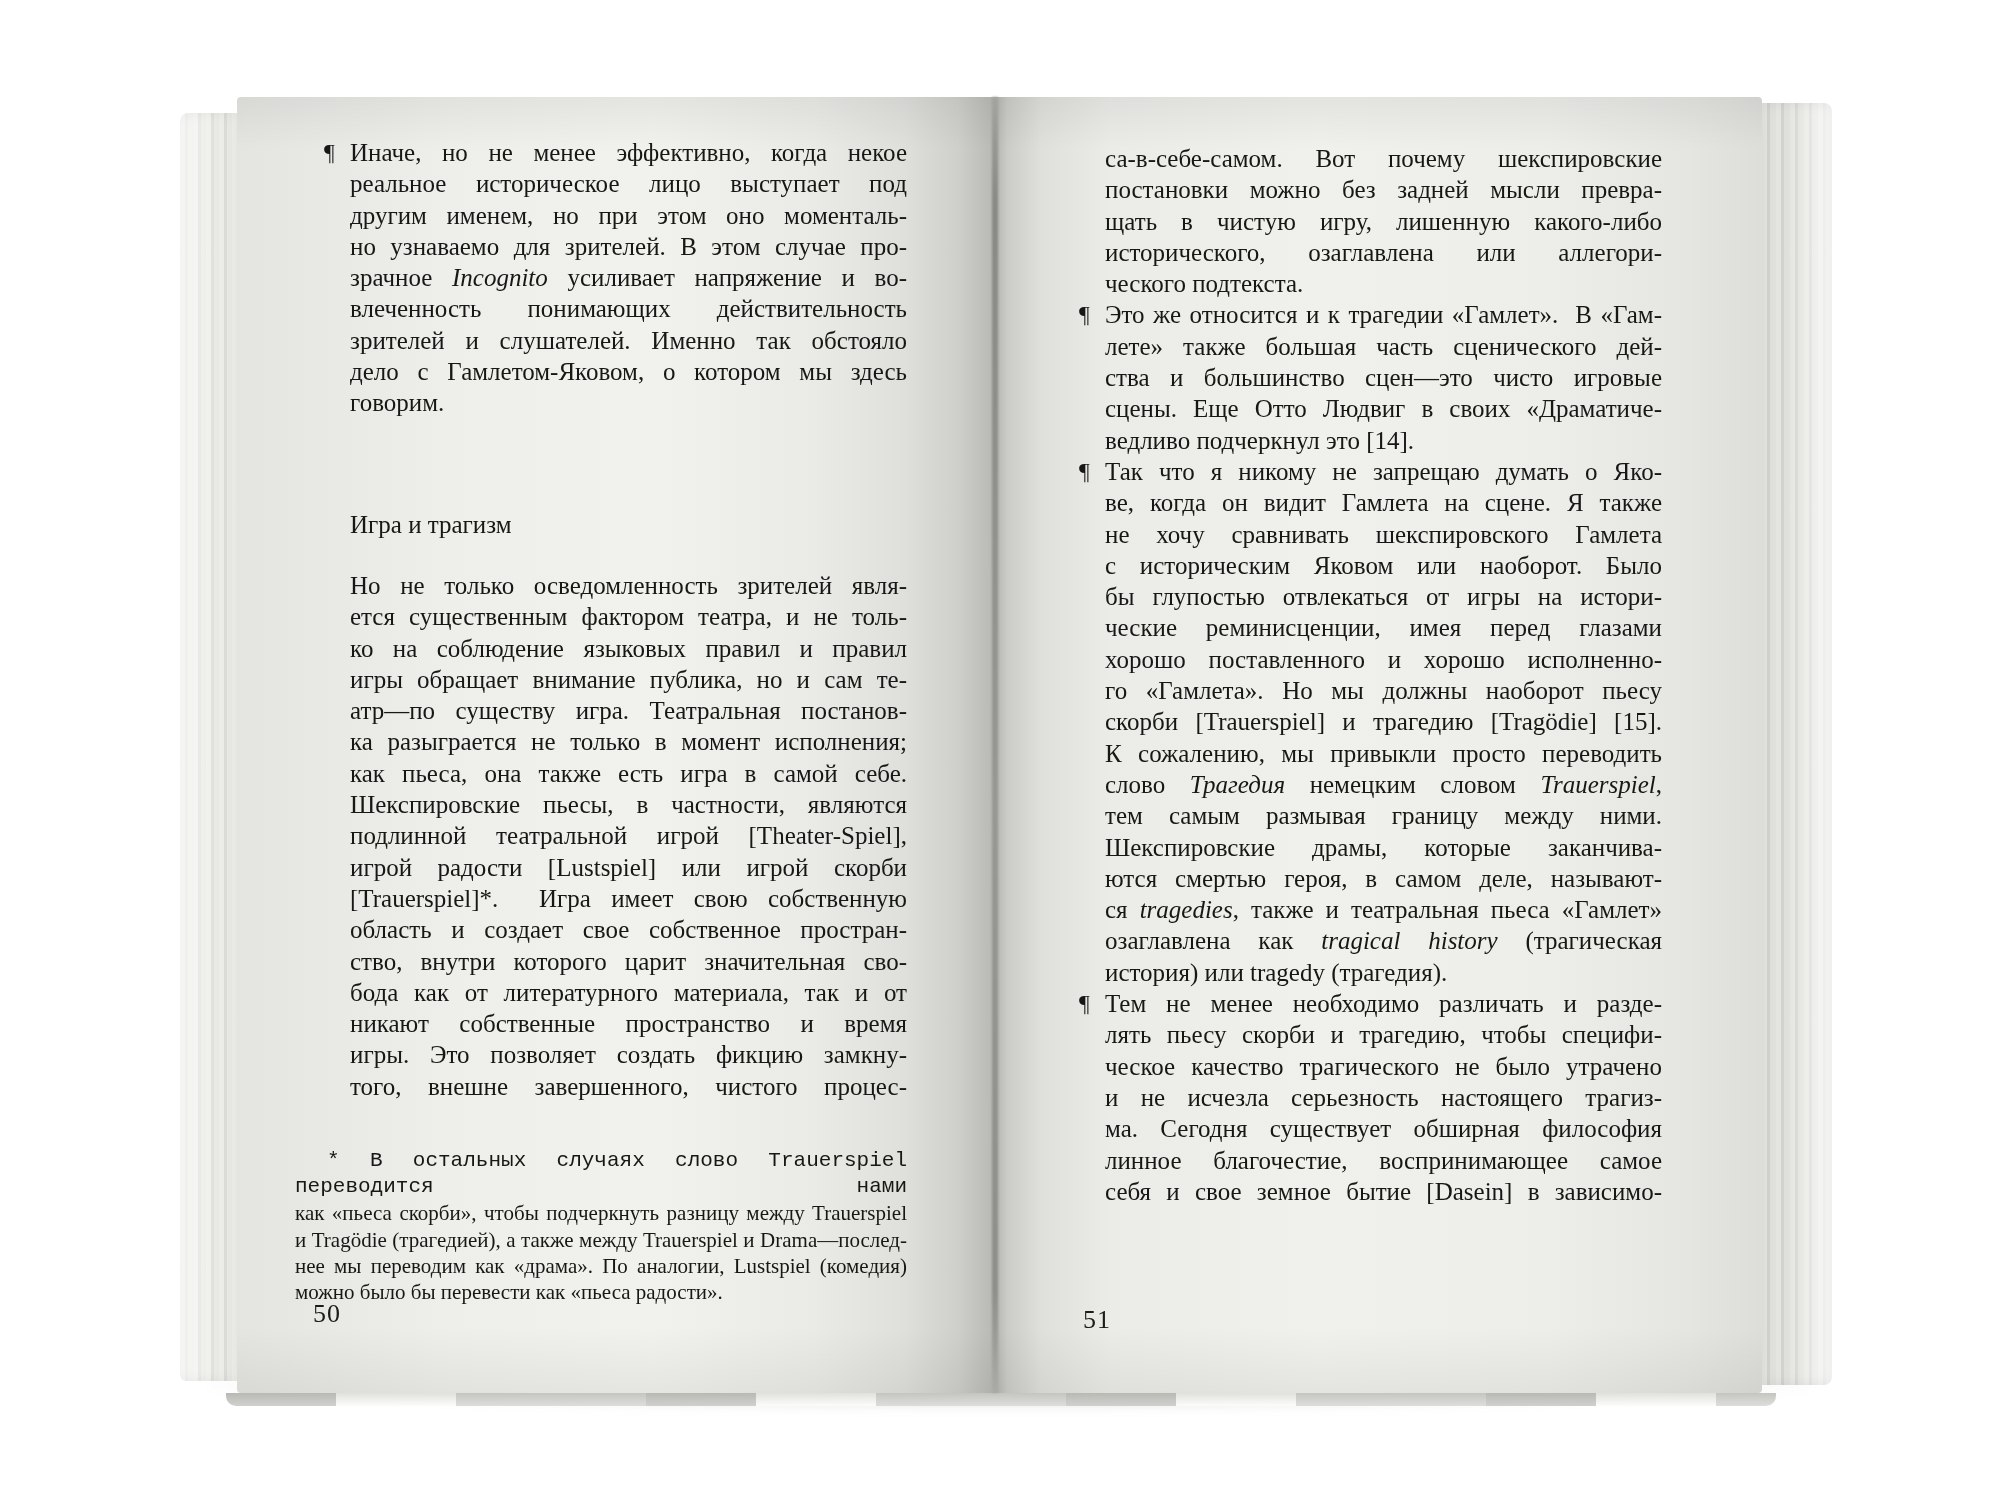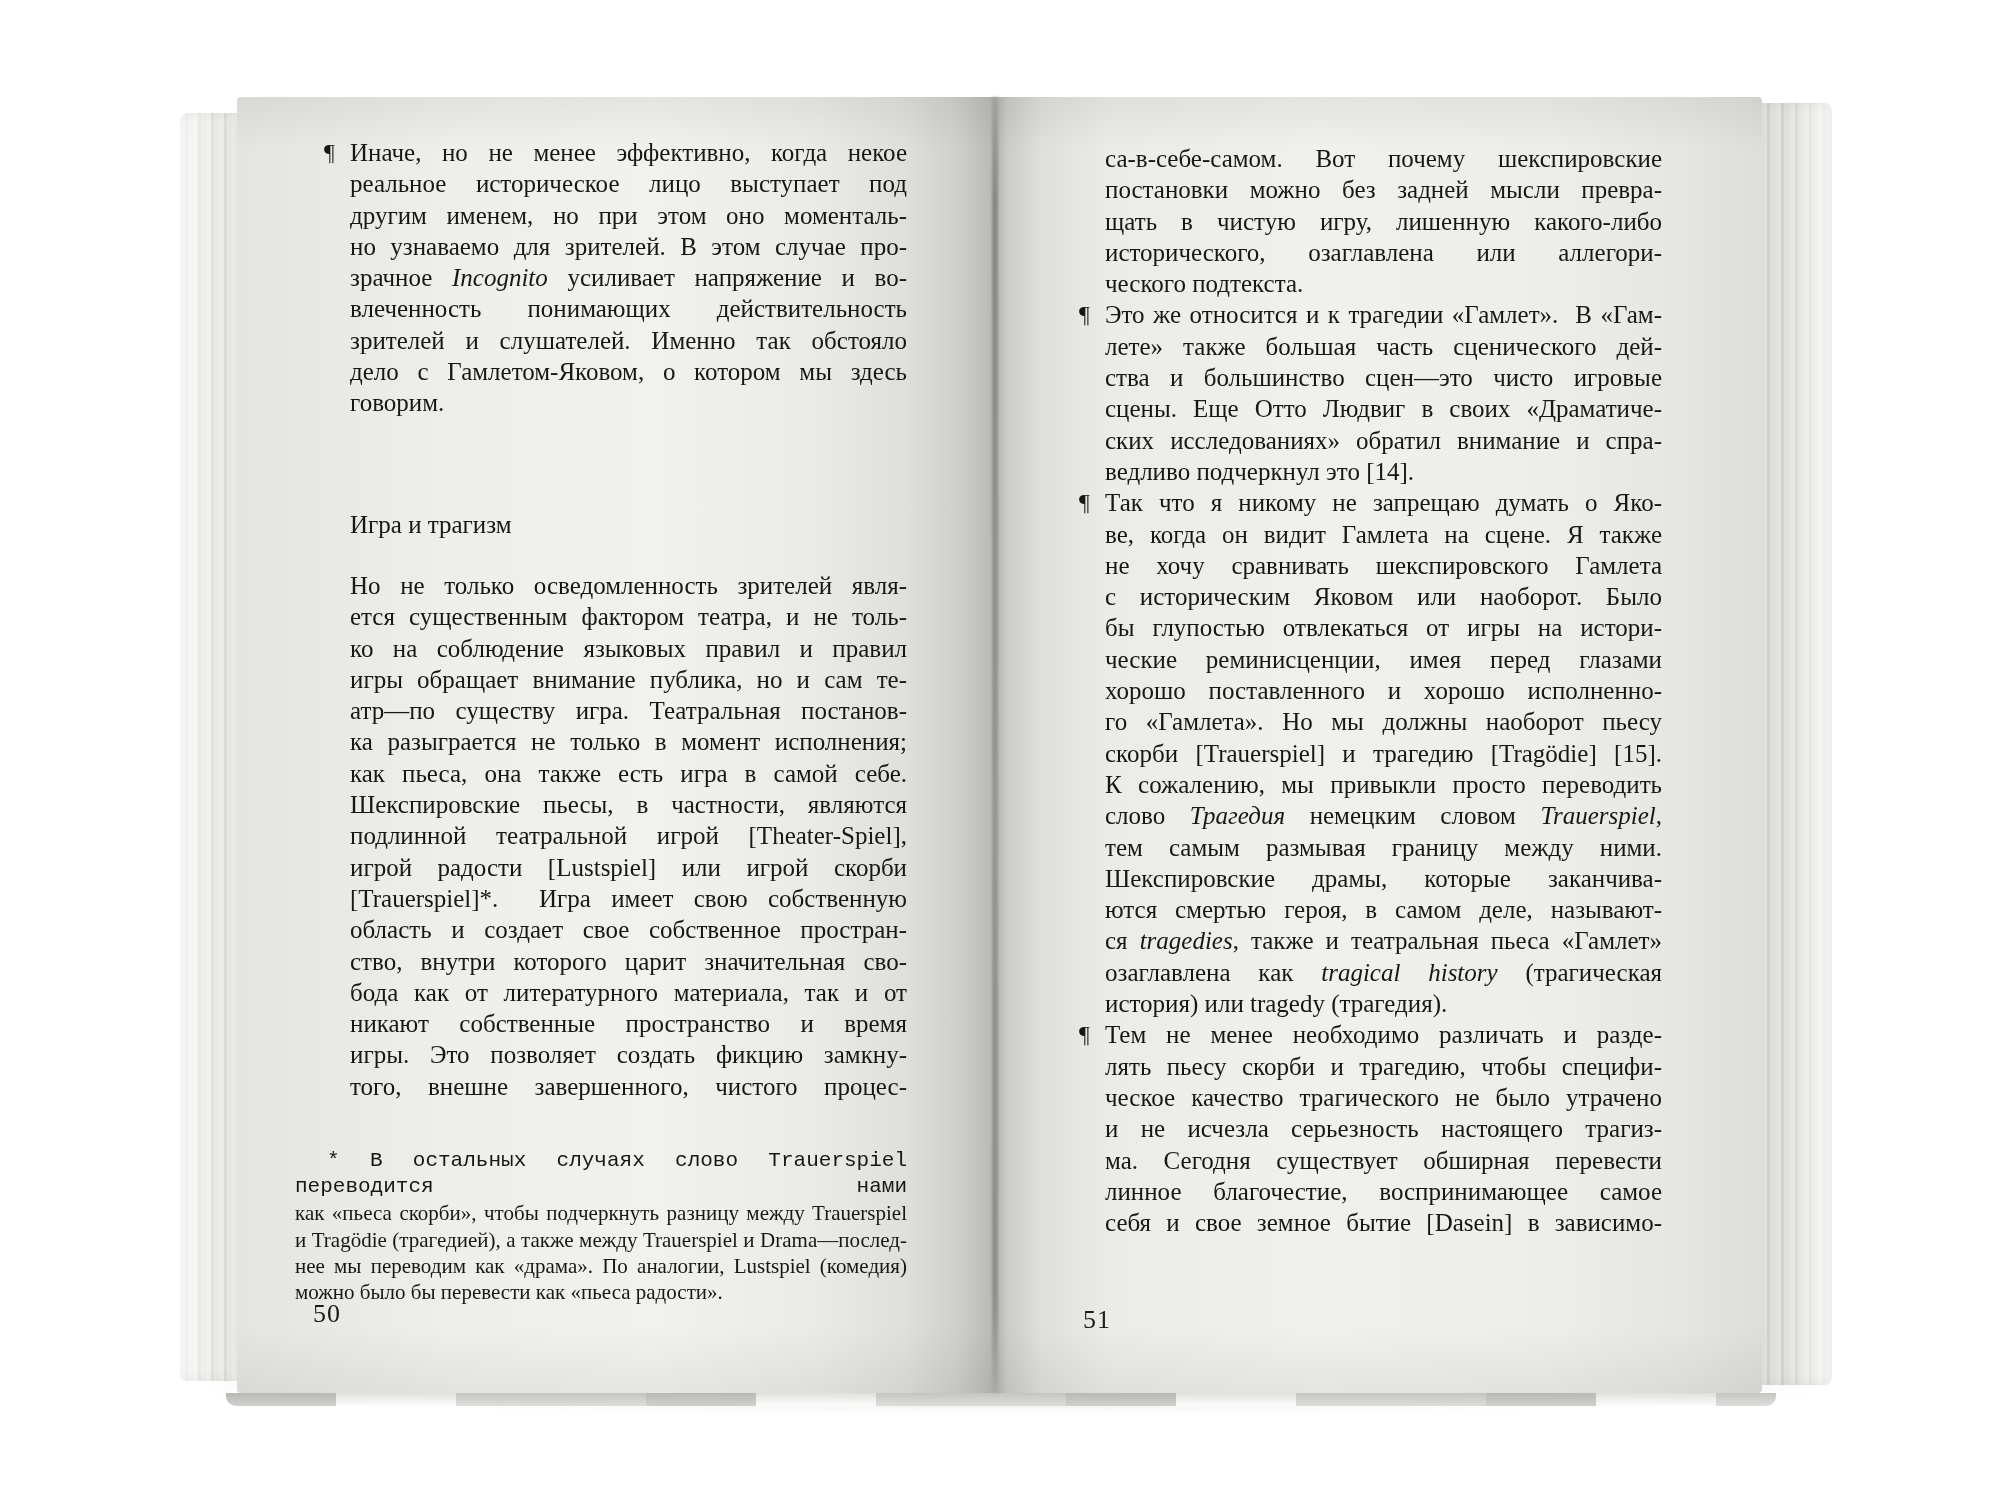--- a/index.html
+++ b/index.html
@@ -145,21 +145,20 @@
           <div class="line"><span>постановки можно без задней мысли превра-</span></div>
           <div class="line"><span>щать в чистую игру, лишенную какого-либо</span></div>
           <div class="line"><span>исторического, озаглавлена или аллегори-</span></div>
           <div class="line end"><span>ческого подтекста.</span></div>
         </div>
         <div class="para">
           <div class="line"><span class="pilcrow">¶</span><span>Это же относится и к трагедии «Гамлет».&nbsp; В «Гам-</span></div>
           <div class="line"><span>лете» также большая часть сценического дей-</span></div>
           <div class="line"><span>ства и большинство сцен—это чисто игровые</span></div>
           <div class="line"><span>сцены. Еще Отто Людвиг в своих «Драматиче-</span></div>
-          <div class="line"><span>ских исследованиях» обратил внимание и спра-</span></div>
           <div class="line end"><span>ведливо подчеркнул это [14].</span></div>
         </div>
         <div class="para">
           <div class="line"><span class="pilcrow">¶</span><span>Так что я никому не запрещаю думать о Яко-</span></div>
           <div class="line"><span>ве, когда он видит Гамлета на сцене. Я также</span></div>
           <div class="line"><span>не хочу сравнивать шекспировского Гамлета</span></div>
           <div class="line"><span>с историческим Яковом или наоборот. Было</span></div>
           <div class="line"><span>бы глупостью отвлекаться от игры на истори-</span></div>
           <div class="line"><span>ческие реминисценции, имея перед глазами</span></div>
           <div class="line"><span>хорошо поставленного и хорошо исполненно-</span></div>
@@ -172,21 +171,21 @@
           <div class="line"><span>ются смертью героя, в самом деле, называют-</span></div>
           <div class="line"><span>ся </span><span class="it">tragedies</span><span>, также и театральная пьеса «Гамлет»</span></div>
           <div class="line"><span>озаглавлена как </span><span class="it">tragical history</span><span> (трагическая</span></div>
           <div class="line end"><span>история) или tragedy (трагедия).</span></div>
         </div>
         <div class="para">
           <div class="line"><span class="pilcrow">¶</span><span>Тем не менее необходимо различать и разде-</span></div>
           <div class="line"><span>лять пьесу скорби и трагедию, чтобы специфи-</span></div>
           <div class="line"><span>ческое качество трагического не было утрачено</span></div>
           <div class="line"><span>и не исчезла серьезность настоящего трагиз-</span></div>
-          <div class="line"><span>ма. Сегодня существует обширная перевести</span></div>
+          <div class="line"><span>ма. Сегодня существует обширная философия</span></div>
           <div class="line"><span>линное благочестие, воспринимающее самое</span></div>
           <div class="line"><span>себя и свое земное бытие [Dasein] в зависимо-</span></div>
         </div>
       </div>
     <div class="page-number pn-right">51</div>
   </div>
 
   <div class="gutter"></div>
 </div>
 

